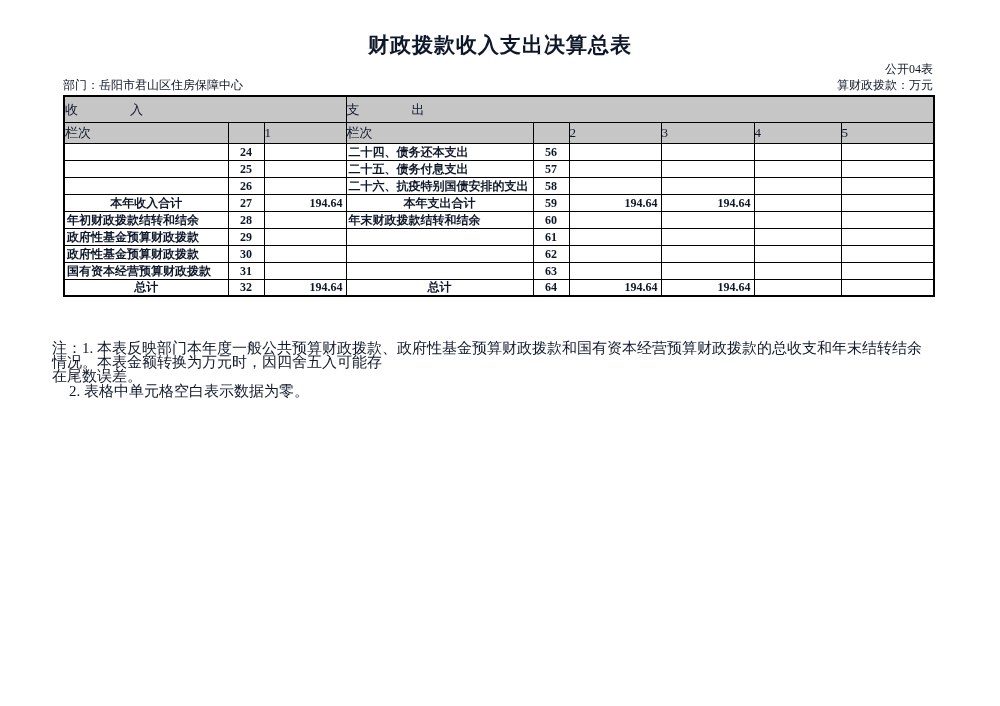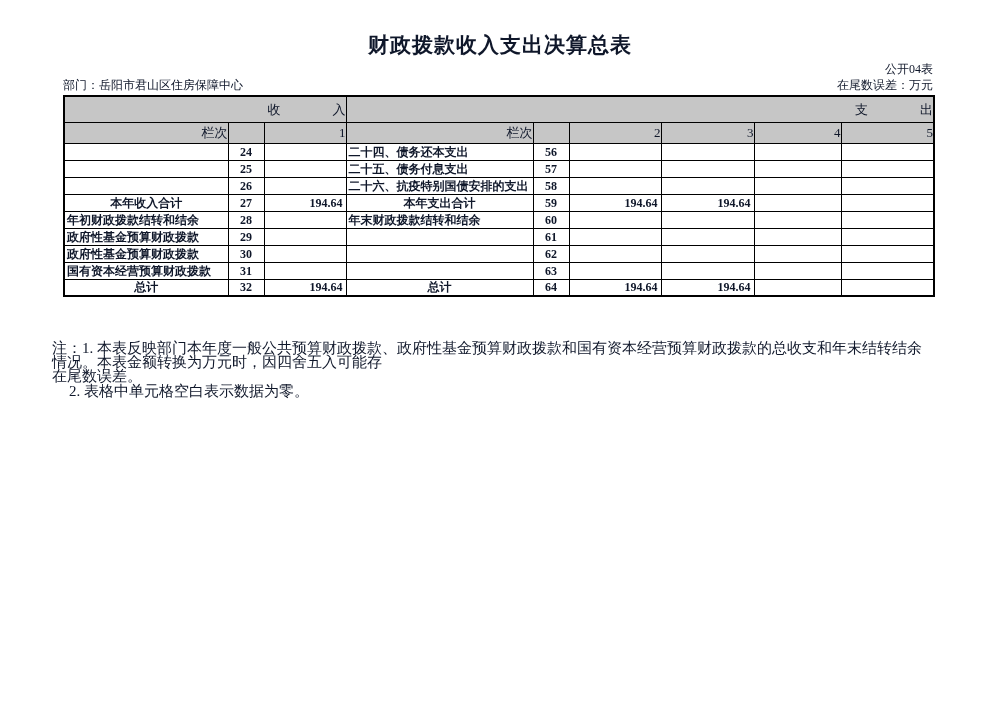--- a/index.html
+++ b/index.html
@@ -33,21 +33,21 @@
     table-layout:fixed;
     border:2px solid #000;
   }
   table.fiscal td {
     border:1px solid #000;
     vertical-align:middle;
     overflow:hidden;
   }
   thead td {
     background:#c6c6c6;
-    text-align:right;
+    text-align:left;
     font-size:13px;
     line-height:15px;
   }
   .wrap { white-space:pre-line; }
   tr.hr1 { height:26px; }
   tr.hr2 { height:34px; }
   tr.hr3 { height:21px; }
   tbody tr { height:17px;font-weight:bold; }
   tbody td { font-size:12px; line-height:14px; background:#fff; }
   tbody td.item  { text-align:left;  padding:0 2px; }
@@ -65,21 +65,21 @@
 <body>
 
 <div class="page">
 
   <div class="title">财政拨款收入支出决算总表</div>
 
   <div class="doc-code">公开04表</div>
 
   <div class="meta-line">
     <span>部门：岳阳市君山区住房保障中心</span>
-    <span>在尾数误差：万元</span>
+    <span>算财政拨款：万元</span>
   </div>
 
   <table class="fiscal">
     <colgroup>
       <col style="width:164px">
         <col style="width:36px">
         <col style="width:82px">
       <col style="width:187px">
         <col style="width:36px">
         <col style="width:92px">

